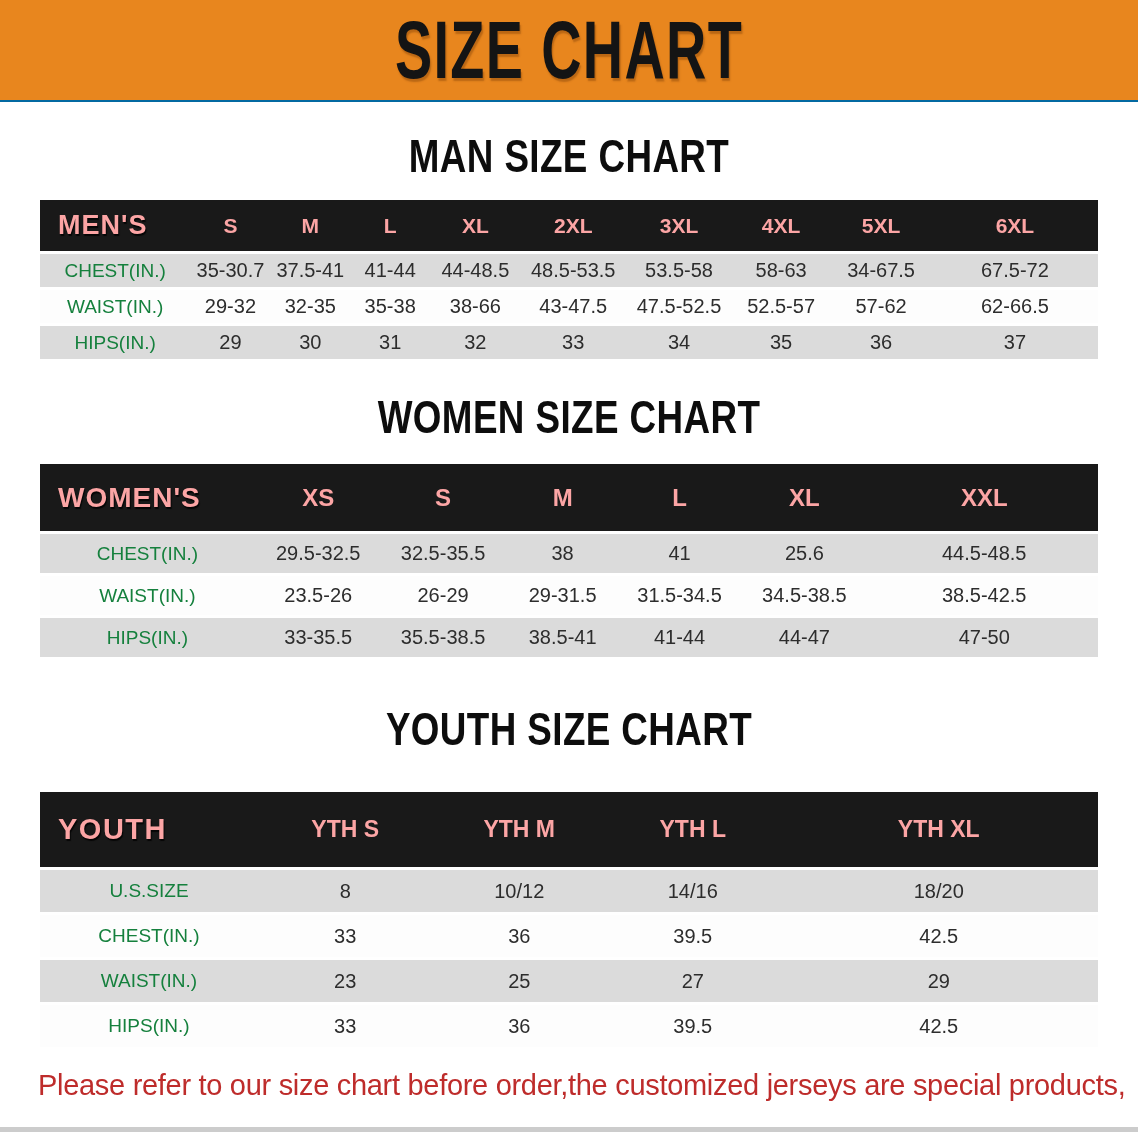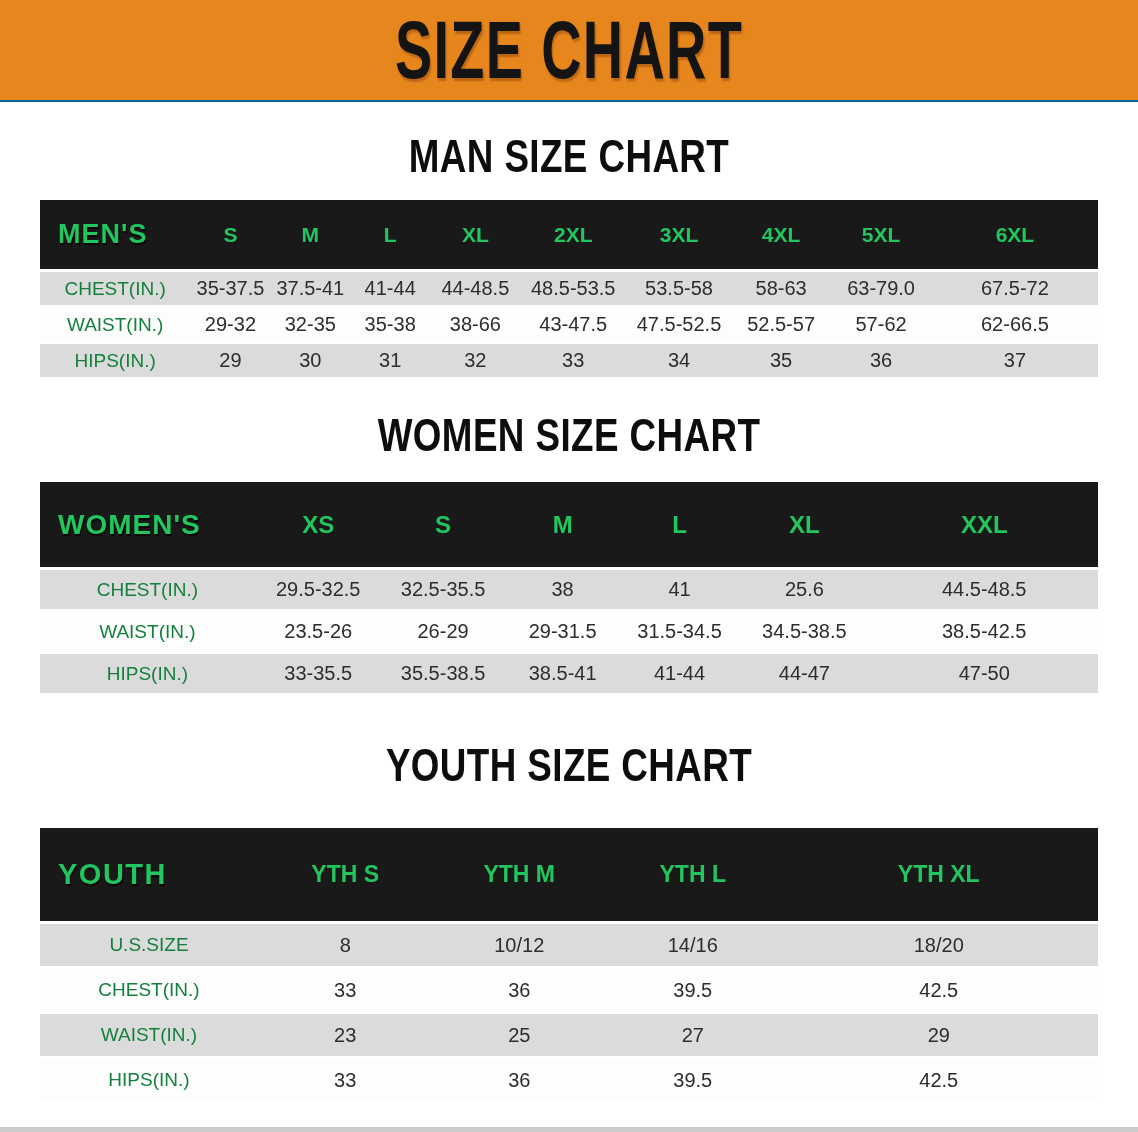--- a/index.html
+++ b/index.html
@@ -59,24 +59,24 @@
   #sec-youth .size-table    { margin-top: 36px; }
 
   
   .size-table {
     width: 100%;
     border-collapse: collapse;
     table-layout: fixed;
   }
   .size-table thead th {
     background: #191919;
-    color: #22c55e;
+    color: #fca5a5;
     font-weight: bold;
     text-align: center;
-    padding: 12px;
+    padding: 3px;
   }
   .size-table thead th.corner {
     text-align: left;
     padding-left: 18px;
     text-shadow: 1px 2px 1px rgba(0,0,0,0.8);
   }
   .size-table tbody td {
     text-align: center;
     font-size: 20px;
     color: #2d2d2d;
@@ -153,28 +153,28 @@
             <th>2XL</th>
             <th>3XL</th>
             <th>4XL</th>
             <th>5XL</th>
             <th>6XL</th>
           </tr>
         </thead>
         <tbody>
           <tr>
             <td class="row-label">CHEST(IN.)</td>
-            <td>35-37.5</td>
+            <td>35-30.7</td>
             <td>37.5-41</td>
             <td>41-44</td>
             <td>44-48.5</td>
             <td>48.5-53.5</td>
             <td>53.5-58</td>
             <td>58-63</td>
-            <td>63-79.0</td>
+            <td>34-67.5</td>
             <td>67.5-72</td>
           </tr>
           <tr>
             <td class="row-label">WAIST(IN.)</td>
             <td>29-32</td>
             <td>32-35</td>
             <td>35-38</td>
             <td>38-66</td>
             <td>43-47.5</td>
             <td>47.5-52.5</td>
@@ -299,16 +299,17 @@
             <td>33</td>
             <td>36</td>
             <td>39.5</td>
             <td>42.5</td>
           </tr>
         </tbody>
       </table>
   </section>
 
   <footer class="disclaimer">
+    <div>Please refer to our size chart before order,the customized jerseys are special products,</div>
   </footer>
 
   <div class="bottom-strip"></div>
 </div>
 
 </body></html>

